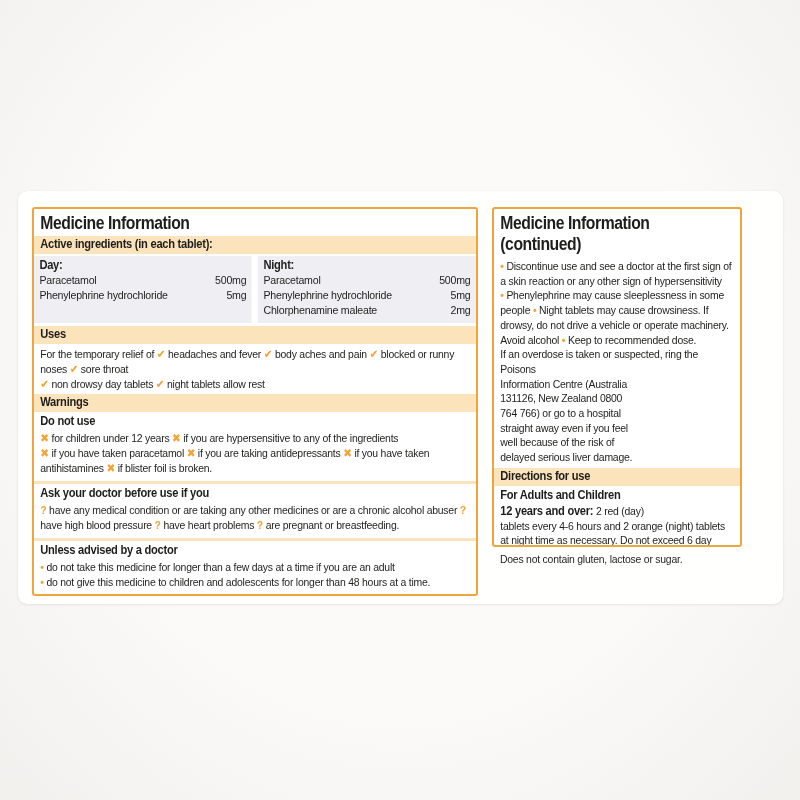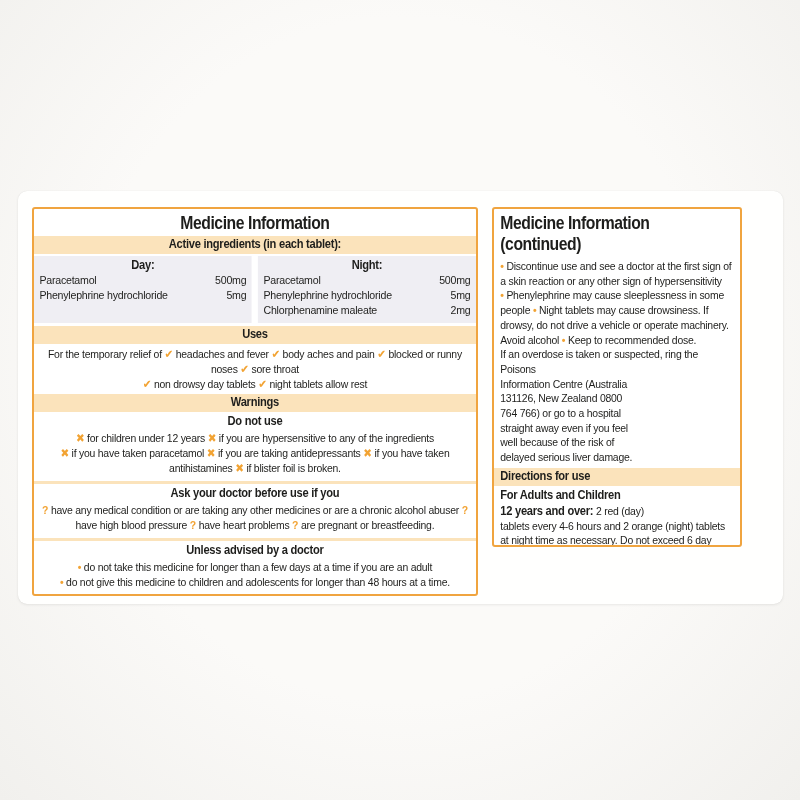--- a/index.html
+++ b/index.html
@@ -15,21 +15,21 @@
   }
   .card{
     position:absolute; left:18px; top:191px; width:765px; height:413px;
     background:#fffffe; border-radius:9px;
     box-shadow:0 1px 3px rgba(0,0,0,.07), 0 0 1px rgba(0,0,0,.10);
   }
   .info-box{
     position:absolute; border:2px solid #f0a43f; border-radius:3px; background:#fff;
     overflow:hidden;
   }
-  .box-left { left:14px;  top:16px; width:446px; height:389px;text-align:center; }
+  .box-left { left:14px;  top:16px; width:446px; height:389px; }
   .box-right{ left:474px; top:16px; width:250px; height:340px; }
 
   
   .condense{ width:111.2%; transform:scaleX(.899); transform-origin:0 0; }
 
   .title{
     font-size:17.5px; font-weight:700; letter-spacing:-.5px;
     padding:4px 7px 2px; line-height:21px;
   }
   .bar{
@@ -132,15 +132,18 @@
         <div class="subhead">For Adults and Children</div>
         <div class="body">
           <span class="subhead" style="padding:0">12 years and over:</span><span class="dose-rest">2 red (day)<br>tablets every 4-6 hours and 2 orange (night) tablets<br>at night time as necessary. Do not exceed 6 day<br>tablets and 2 night tablets in 24 hours.</span>
         </div>
 
         <div class="bar">Other Information</div>
 
       </div>
     </div>
 
+    <div class="footnote">
+      <div class="condense">Does not contain gluten, lactose or sugar.</div>
+    </div>
 
   </div>
 </div>
 
 </body></html>

